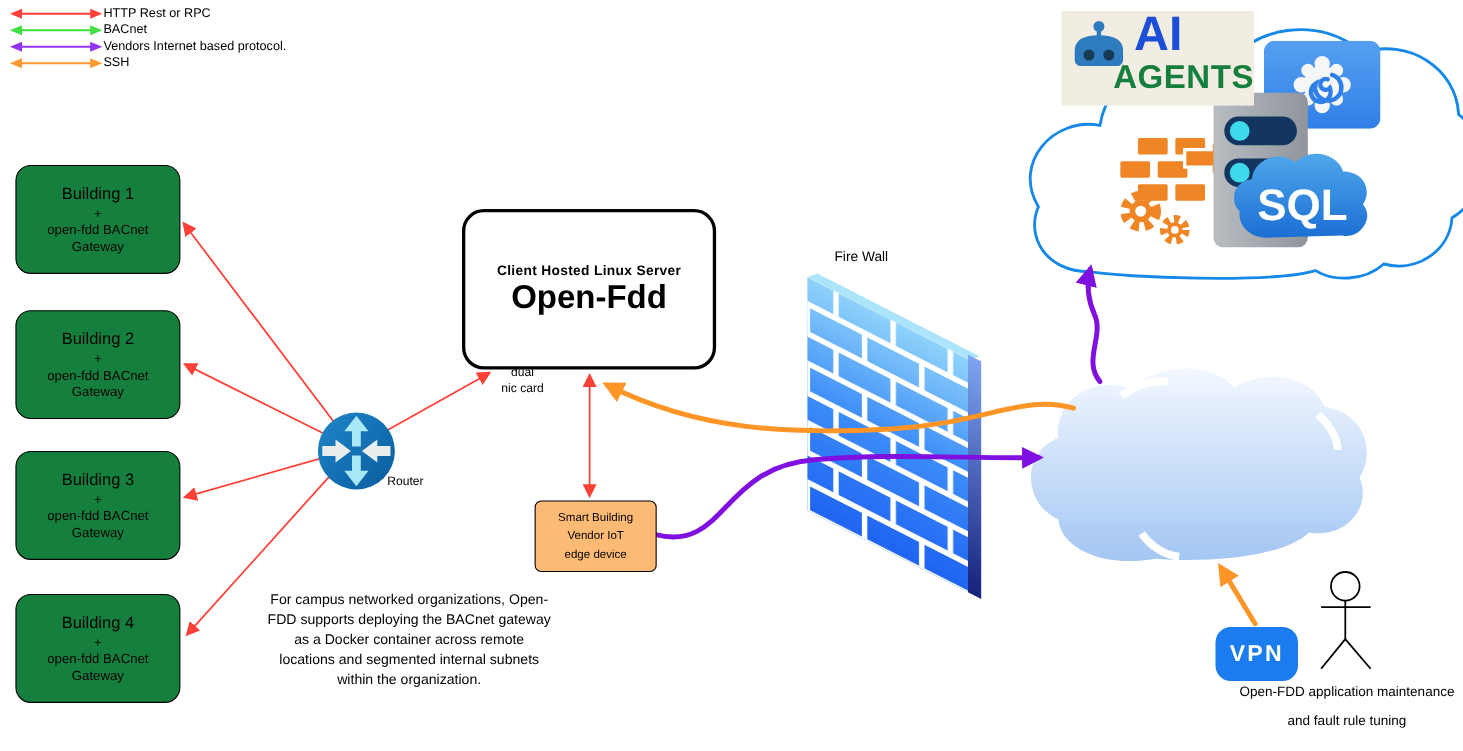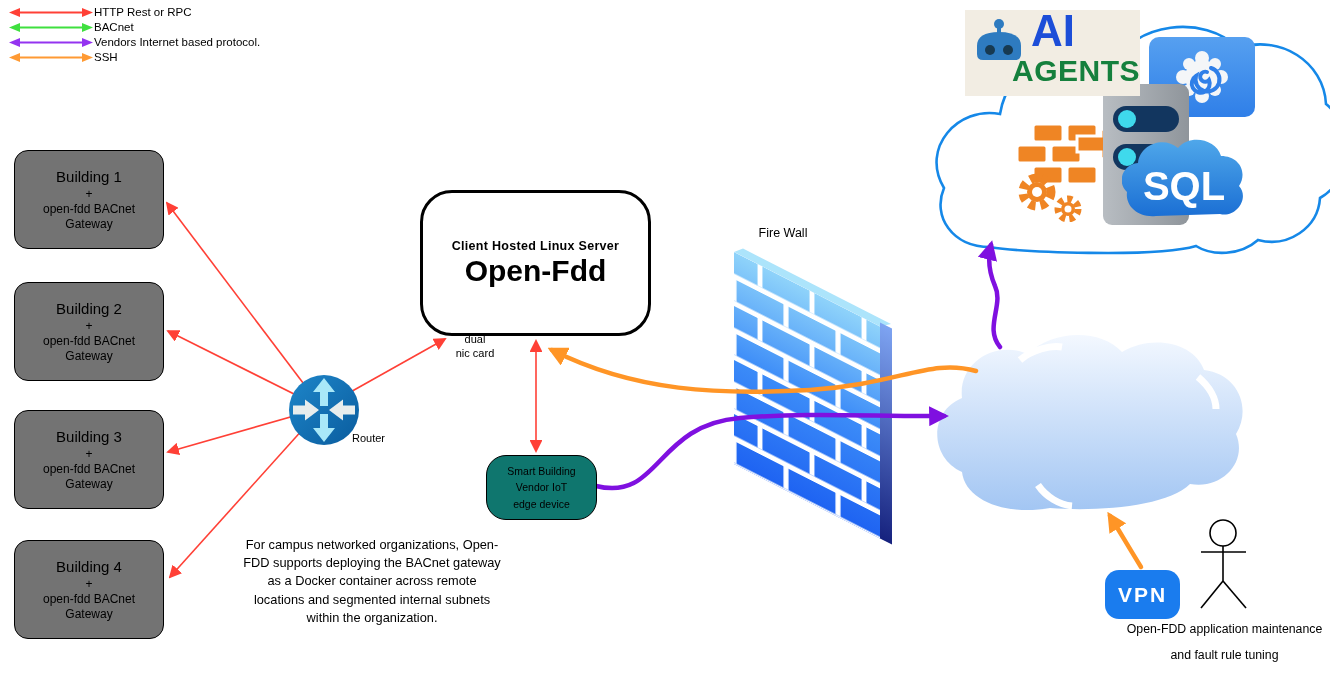--- a/index.html
+++ b/index.html
@@ -4,33 +4,33 @@
 <style>
   html,body{margin:0;padding:0;background:#ffffff;}
   #canvas{position:relative;width:1330px;height:683px;overflow:hidden;background:#ffffff;
           font-family:"Liberation Sans","DejaVu Sans",sans-serif;color:#000;}
   .abs{position:absolute;}
   
   #legend{left:8px;top:6px;display:flex;flex-direction:column;gap:2px;}
   .legend-row{display:flex;align-items:center;height:13px;text-align:right;}
   .legend-row span{font-size:11.5px;line-height:13px;}
   
-  .bldg{width:148px;height:97px;border:1.6px solid #000;border-radius:14px;background:#737373;
+  .bldg{width:148px;height:97px;border:1.6px solid #000;border-radius:14px;background:#15803d;
         display:flex;flex-direction:column;align-items:center;justify-content:center;text-align:center;}
   .bldg .t{font-size:15px;margin-bottom:2px;}
   .bldg .p{font-size:12px;line-height:15px;}
   .bldg .s{font-size:12px;line-height:15px;width:112px;}
   
-  #openfdd{left:420px;top:190px;width:225px;height:140px;border:3px solid #000;border-radius:32px;background:#fff;
+  #openfdd{left:420px;top:190px;width:225px;height:140px;border:3px solid #000;border-radius:20px;background:#fff;
            display:flex;flex-direction:column;align-items:center;justify-content:center;text-align:center;}
   #openfdd .hdr{font-size:12.5px;font-weight:bold;letter-spacing:.3px;}
   #openfdd .ttl{font-size:30px;font-weight:bold;margin-top:1px;}
   #dualnic{left:444px;top:332px;width:62px;text-align:center;font-size:11px;line-height:14px;}
   
-  #smartbox{left:486px;top:455px;width:109px;height:63px;border:1.5px solid #000;border-radius:20px;background:#0f766e;
+  #smartbox{left:486px;top:455px;width:109px;height:63px;border:1.5px solid #000;border-radius:6px;background:#fdba74;
             display:flex;flex-direction:column;align-items:center;justify-content:center;text-align:center;
             font-size:10.5px;line-height:16.5px;}
   
   #firewall-label{left:733px;top:226px;width:100px;text-align:center;font-size:12.5px;}
   #router-label{left:352px;top:432px;font-size:11px;text-align:right;}
   #vendor-caption{left:1043px;top:257px;width:280px;text-align:center;font-size:12.4px;line-height:14.4px;}
   #campus-note{left:243px;top:536px;width:258px;text-align:center;font-size:12.8px;line-height:18.2px;}
   #maintenance{left:1112px;top:616px;width:225px;text-align:center;font-size:12.3px;line-height:26px;}
   
   #vpn{left:1105px;top:570px;width:75px;height:49px;border-radius:14px;background:#1a7cee;

